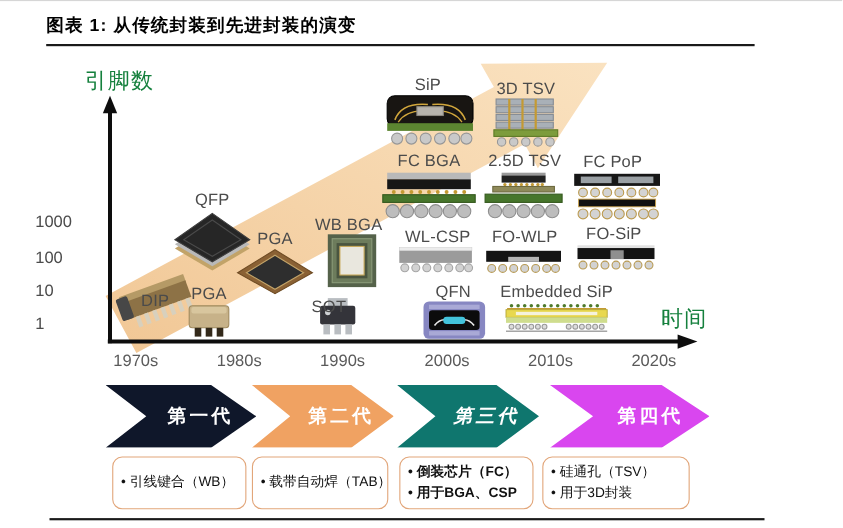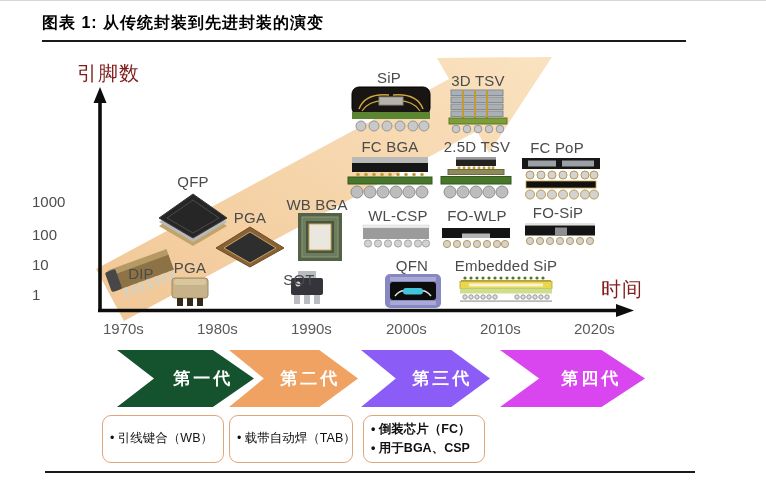--- a/index.html
+++ b/index.html
@@ -4,21 +4,21 @@
 <style>
   html,body{margin:0;padding:0;background:#ffffff;}
   .page{position:relative;width:766px;height:480px;background:#fff;
         font-family:"Liberation Sans","DejaVu Sans",sans-serif;overflow:hidden;}
   .top-rule{position:absolute;left:0;top:0;width:766px;height:1px;background:#d6d6d6;}
   .fig-title{position:absolute;left:42px;top:13px;font-size:16px;font-weight:bold;color:#000;
              letter-spacing:1px;white-space:nowrap;}
   .title-rule{position:absolute;left:42px;top:40px;width:644px;height:2px;background:#1a1a1a;}
   .bottom-rule{position:absolute;left:45px;top:471px;width:650px;height:2px;background:#1a1a1a;}
   .bg-svg{position:absolute;left:0;top:0;z-index:1;}
-  .axis-label{position:absolute;z-index:4;font-size:20px;color:#7f1d1d;white-space:nowrap;letter-spacing:1px;}
+  .axis-label{position:absolute;z-index:4;font-size:20px;color:#15803d;white-space:nowrap;letter-spacing:1px;}
   .tick-y{position:absolute;z-index:4;width:60px;text-align:left;font-size:15px;color:#4c4c4c;}
   .tick-x{position:absolute;z-index:4;width:64px;font-size:15px;color:#5a5a5a;top:320px;}
   .pkg-art{position:absolute;z-index:2;}
   .pkg-label{position:absolute;z-index:3;font-size:15px;color:#4b4b4b;text-align:center;
              white-space:nowrap;letter-spacing:0.2px;}
   .chev{position:absolute;top:350px;height:57px;z-index:2;display:flex;align-items:center;justify-content:center;
         clip-path:polygon(0% 0%,70% 0%,100% 50%,70% 100%,0% 100%,27% 50%);}
   .chev span{color:#ffffff;font-size:17px;font-weight:bold;letter-spacing:3px;padding-left:26%;}
   .tech-box{position:absolute;top:415px;height:48px;z-index:2;background:#fff;
             border:1.4px solid #e2a67a;border-radius:9px;box-sizing:border-box;
@@ -319,38 +319,42 @@
       <circle cx="62" cy="23" r="2.2"></circle>
         <circle cx="68" cy="23" r="2.2"></circle>
         <circle cx="74" cy="23" r="2.2"></circle>
       <circle cx="80" cy="23" r="2.2"></circle>
         <circle cx="86" cy="23" r="2.2"></circle>
         <circle cx="92" cy="23" r="2.2"></circle>
     </g>
     <rect x="5" y="26.5" width="92" height="1.2" fill="#9a9a9a"></rect>
   </svg>
 
-  <div class="chev" style="left: 117px; width: 137px; background-color: #14532d;">
+  <div class="chev" style="left: 96px; width: 137px; background-color: #0f172a;">
     <span>第一代</span>
   </div>
   <div class="chev" style="left: 229px; width: 129px; background-color: rgb(240, 162, 98);">
     <span>第二代</span>
   </div>
-  <div class="chev" style="left: 361px; width: 129px; background-color: #8b5cf6;">
+  <div class="chev" style="left: 361px; width: 129px; background-color: #0f766e; font-style: italic;">
     <span>第三代</span>
   </div>
   <div class="chev" style="left: 500px; width: 145px; background-color: #d946ef;">
     <span>第四代</span>
   </div>
 
   <div class="tech-box" style="left:102px;width:122px;">
     <div class="tech-line">• 引线键合（WB）</div>
   </div>
   <div class="tech-box" style="left:229px;width:124px;">
     <div class="tech-line">• 载带自动焊（TAB）</div>
   </div>
   <div class="tech-box" style="left:363px;width:122px;font-weight:bold;">
     <div class="tech-line">• 倒装芯片（FC）</div>
     <div class="tech-line">• 用于BGA、CSP</div>
   </div>
+  <div class="tech-box" style="left:493px;width:134px;">
+    <div class="tech-line">• 硅通孔（TSV）</div>
+    <div class="tech-line">• 用于3D封装</div>
+  </div>
 
   <div class="bottom-rule"></div>
 </div>
 
 </body></html>

